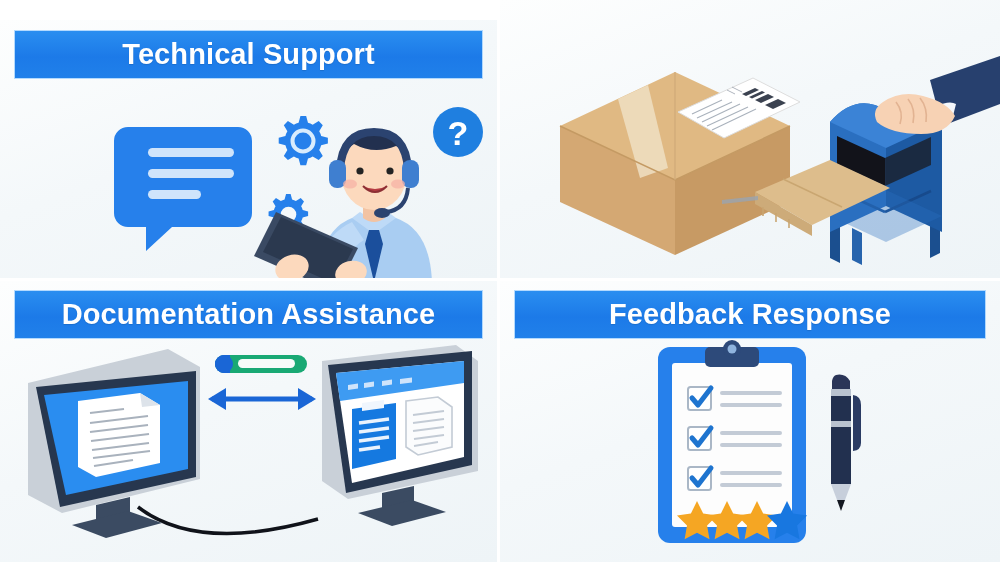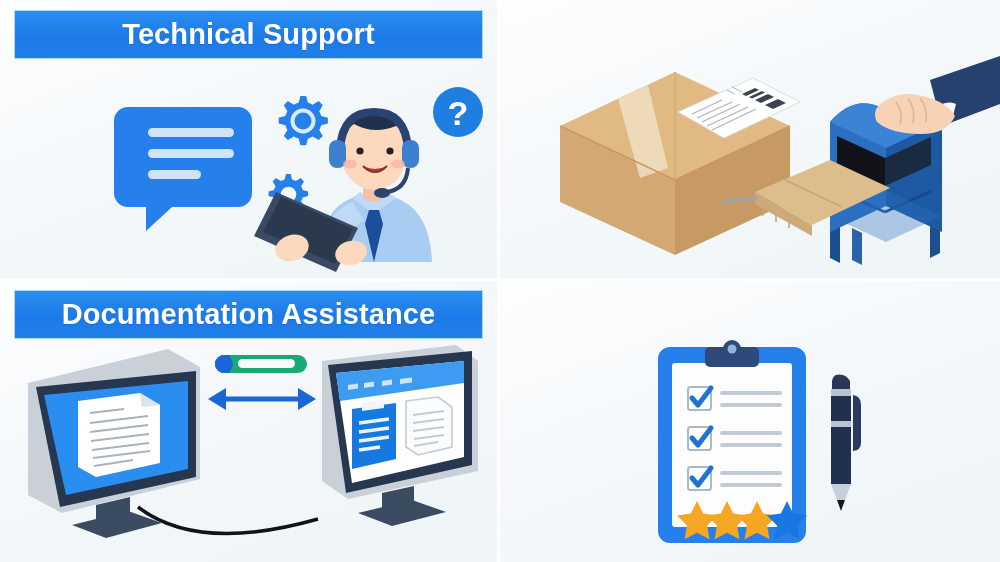--- a/index.html
+++ b/index.html
@@ -14,21 +14,21 @@
     grid-template-columns:1fr 1fr;
     grid-template-rows:1fr 1fr;
     background:#ffffff;
   }
   .panel{
     position:relative;
     overflow:hidden;
     background:linear-gradient(160deg,#fdfefe 0%,#f4f8fa 45%,#eef4f7 100%);
     box-sizing:border-box;
   }
-  .panel.tl{border-right:3px solid #ffffff;border-bottom:3px solid #ffffff;}
+  .panel.tl{border-right:3px solid #ffffff;border-bottom:3px solid #ffffff;margin-top:20px;}
   .panel.tr{border-bottom:3px solid #ffffff;}
   .panel.bl{border-right:3px solid #ffffff;}
 
   .header{
     position:absolute;left:15px;right:15px;top:11px;height:47px;
     background:linear-gradient(180deg,#2a8ef0 0%,#1c7ae8 55%,#2080ea 100%);
     display:flex;align-items:center;justify-content:center;
     box-shadow:0 0 0 1px rgba(120,190,255,.55);
     z-index:5;
   }
@@ -279,20 +279,23 @@
           </g>
 
           <path d="M382 156 l32 -7 l0 22 l-32 7 z" fill="#3b4b62"></path>
           <path d="M358 176 l54 -13 l34 12 l-54 14 z" fill="#3b4b62"></path>
         </g>
       </svg>
     </div>
   </div>
 
   <div class="panel br">
+    <div class="header">
+      <div class="header-title">Feedback Response</div>
+    </div>
     <div class="scene">
       <svg viewBox="0 0 500 220" width="500" height="220" preserveAspectRatio="xMidYMid meet" style="position:absolute;left:0;top:-4px;">
 
         <g>
           <rect x="158" y="12" width="148" height="196" rx="12" fill="#2680eb"></rect>
           <rect x="172" y="28" width="120" height="164" rx="3" fill="#fdfdfd"></rect>
 
           <rect x="205" y="12" width="54" height="20" rx="5" fill="#2d4a7a"></rect>
           <circle cx="232" cy="14" r="9" fill="#2d4a7a"></circle>
           <circle cx="232" cy="14" r="4.5" fill="#8fb4de"></circle>

